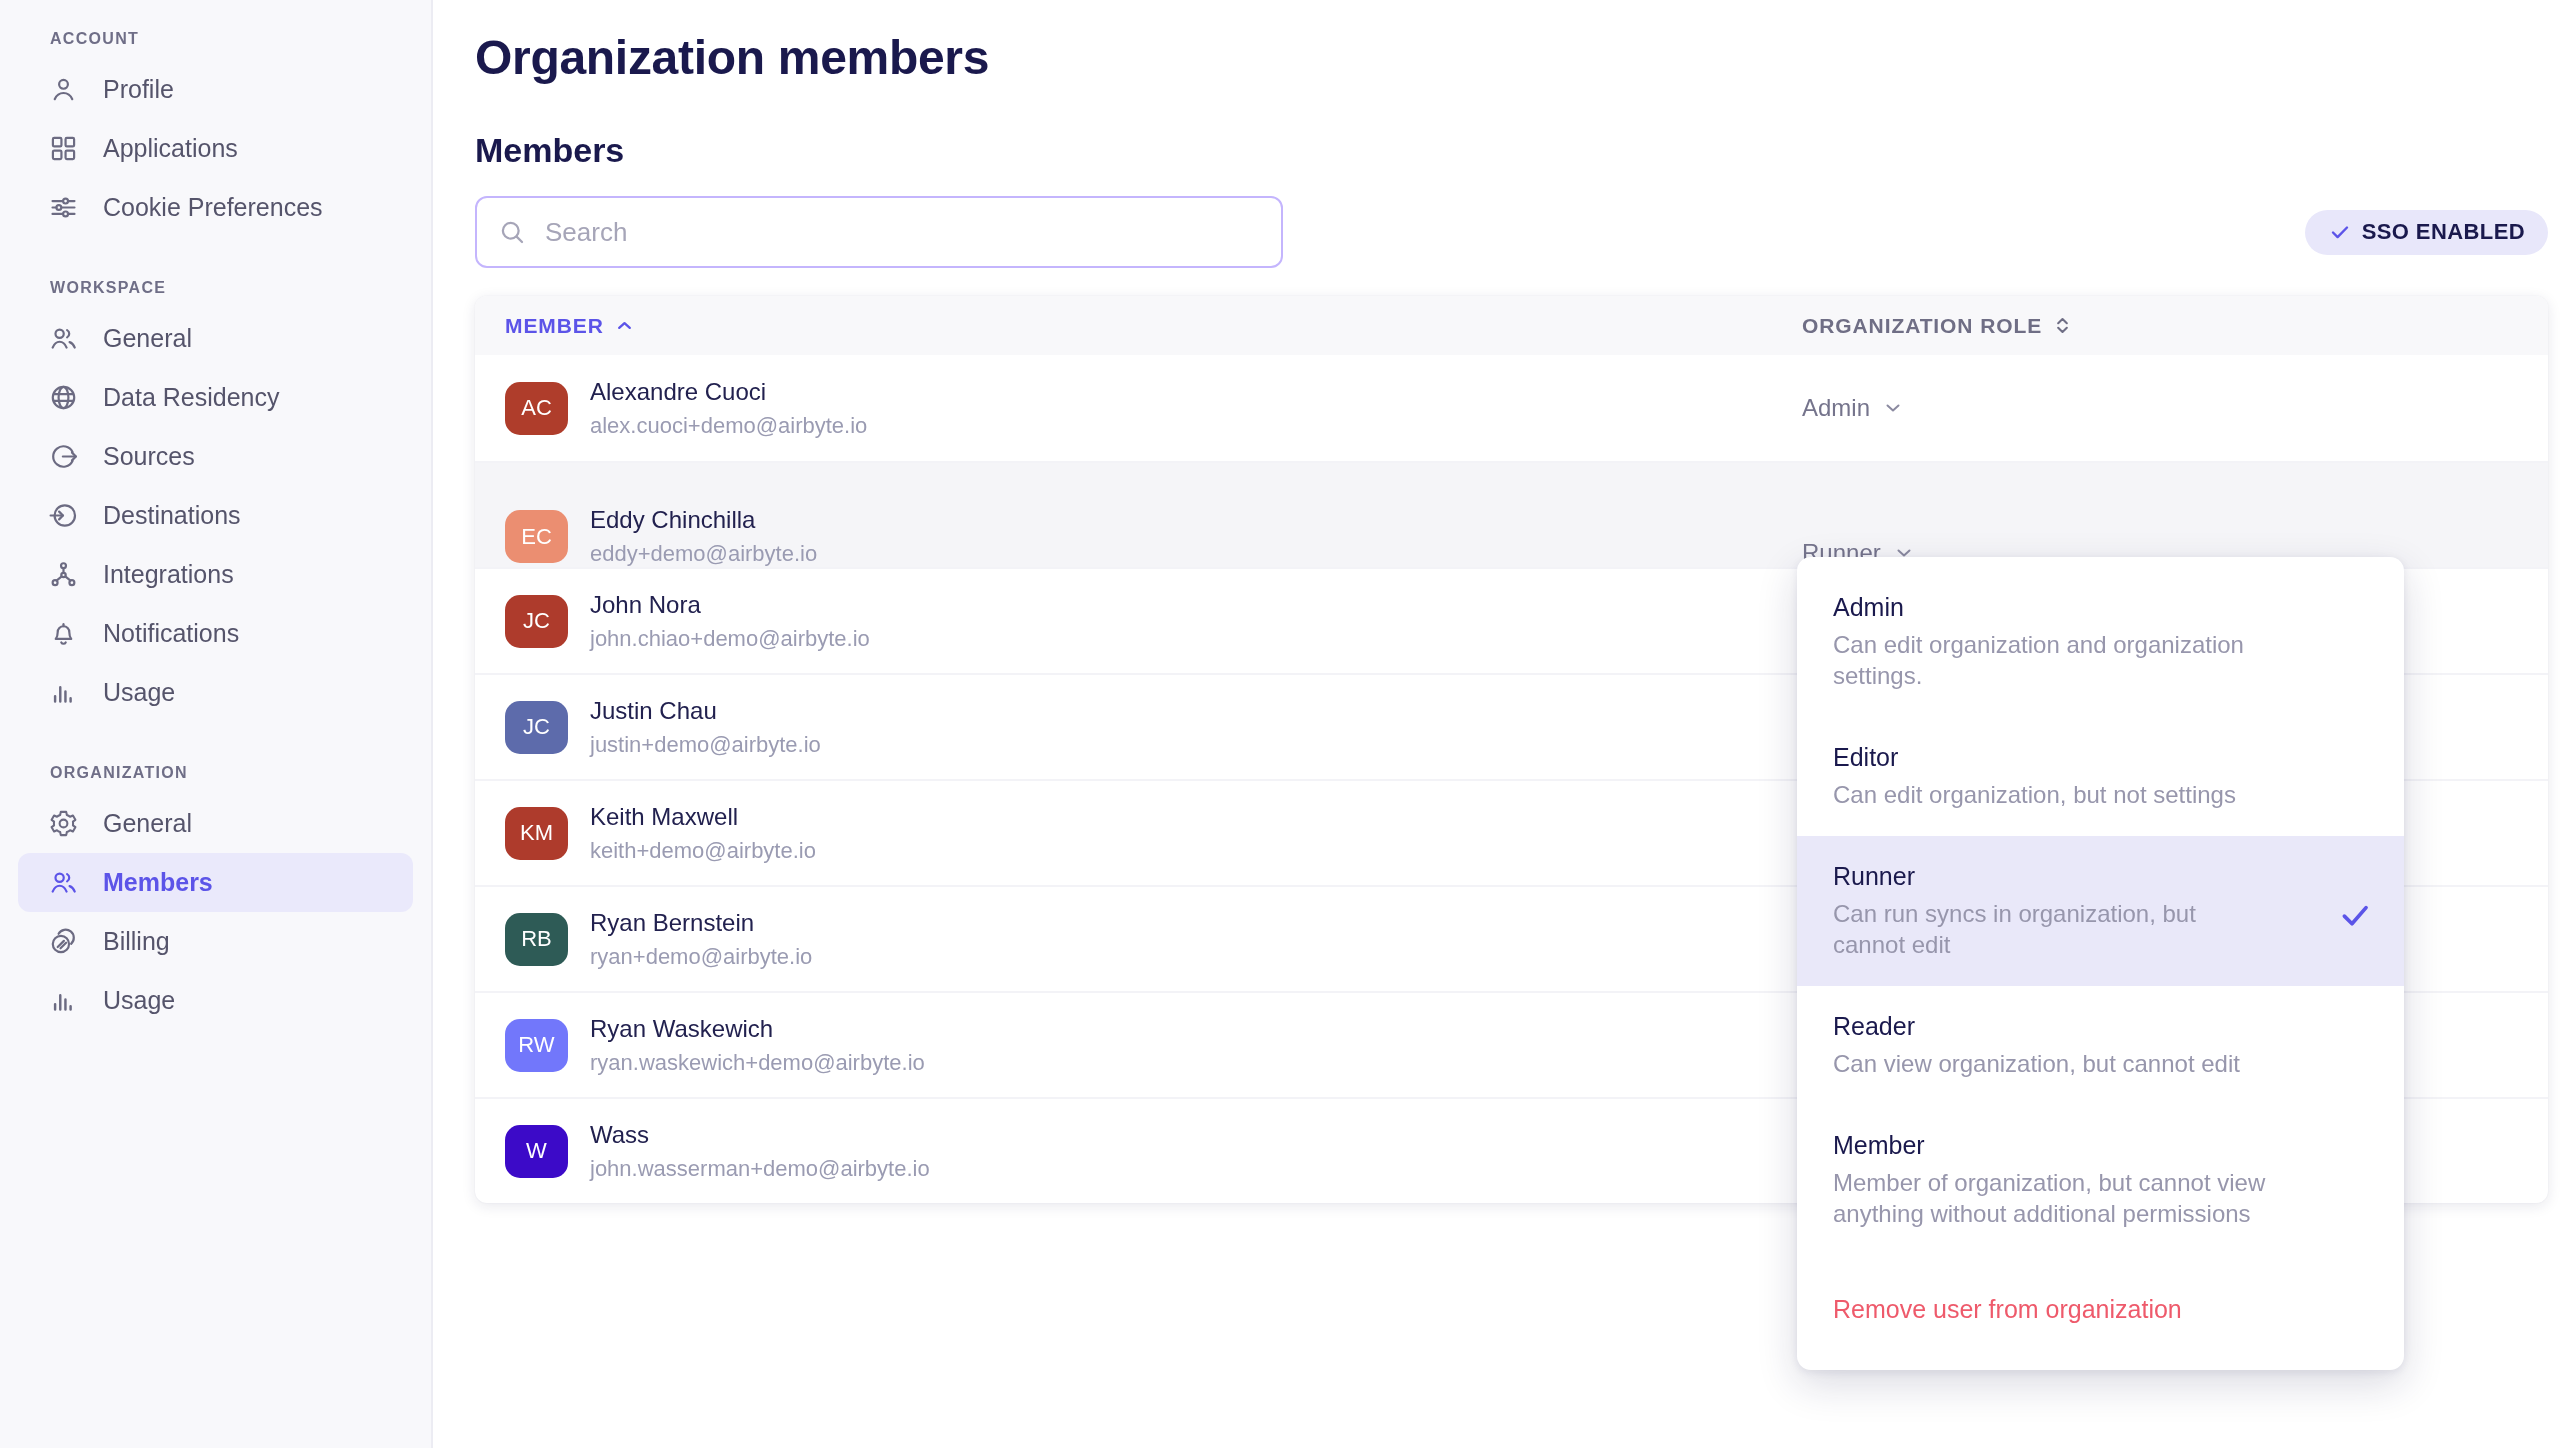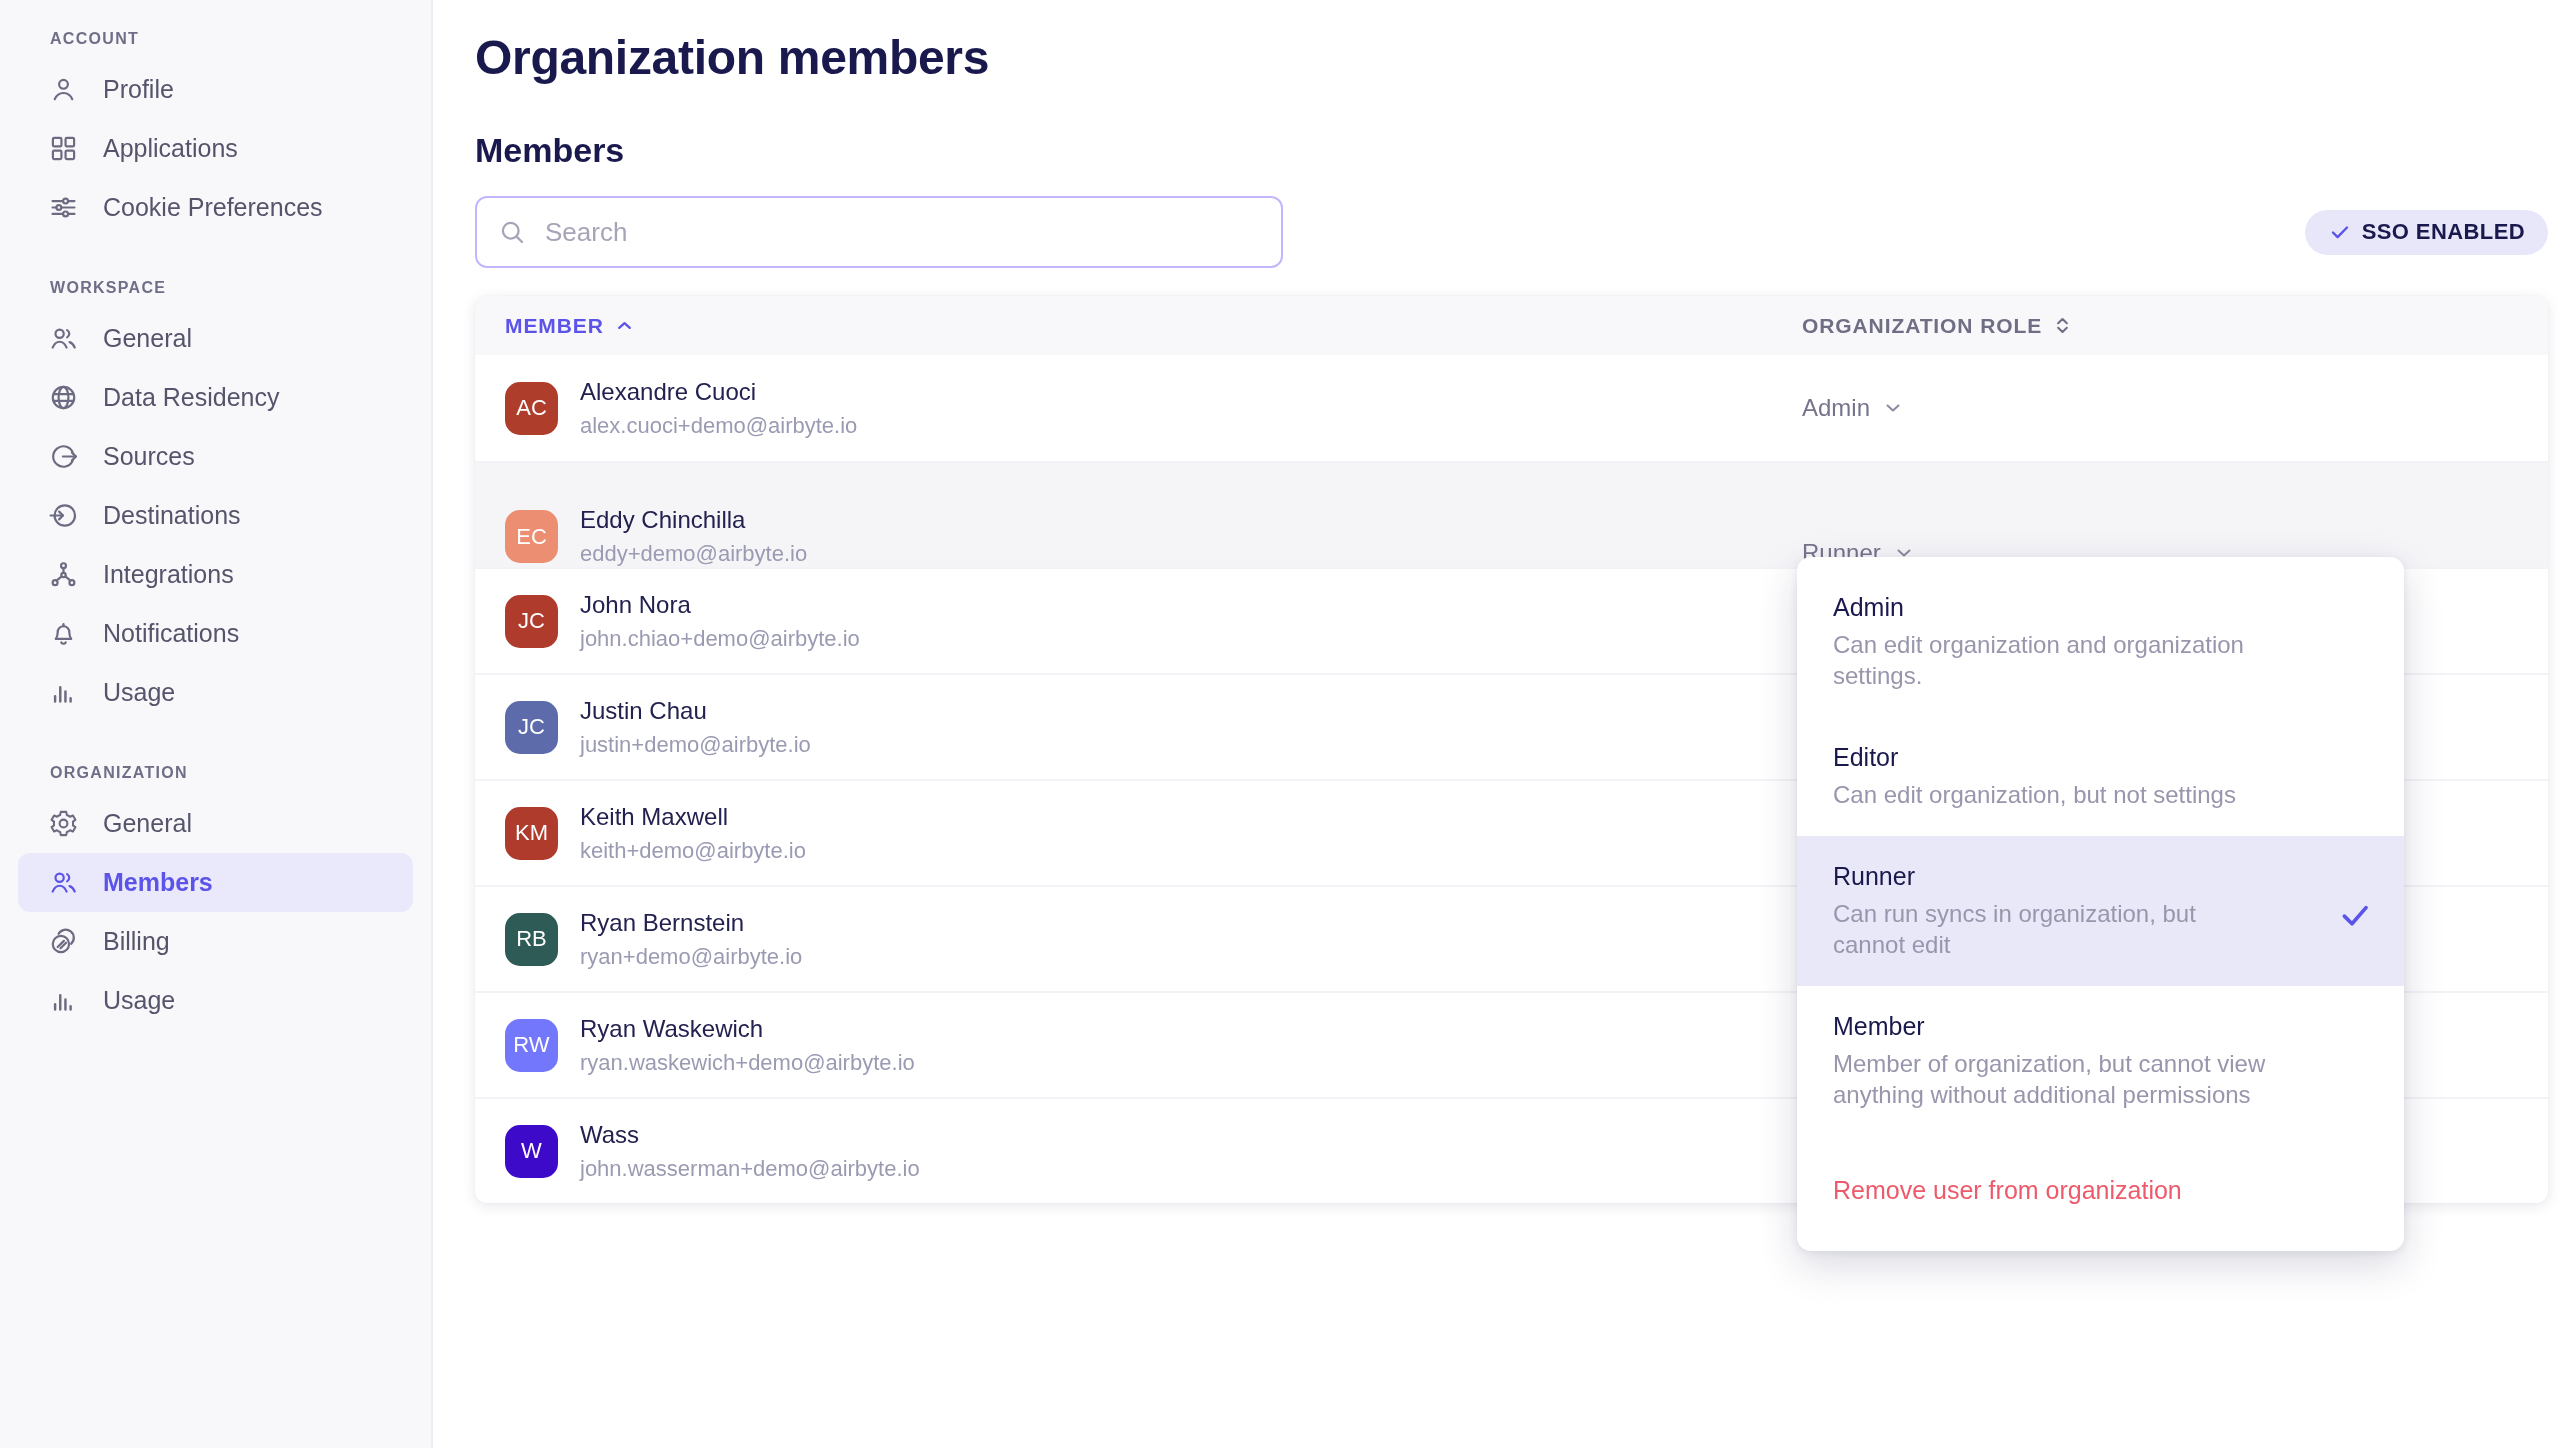--- a/index.html
+++ b/index.html
@@ -66,21 +66,21 @@
   .th { display:flex; align-items:center; gap:9px; font-size:21px; font-weight:700; letter-spacing:0.9px; cursor:pointer; }
   .th-member { width:1327px; padding-left:30px; color:#5C54E8; }
   .th-role { color:#6F6E85; }
   .th .t-ico { width:23px; height:23px; }
 
   .row { display:flex; align-items:center; height:106px; }
   .row + .row { border-top:2px solid #F3F3F7; }
   .row.hl { background:#F5F5F8;align-items:flex-end; }
   .cell-member { width:1327px; display:flex; align-items:center; gap:22px; padding-left:30px; }
   .avatar {
-    width:53px; height:53px; border-radius:15px; flex:none;
+    width:63px; height:53px; border-radius:15px; flex:none;
     display:flex; align-items:center; justify-content:center;
     color:#fff; font-size:22px; font-weight:500;
   }
   .m-name { font-size:24px; color:#22214F; margin-bottom:7px; }
   .m-email { font-size:22px; color:#9A9BB2; }
   .cell-role { display:flex; align-items:center; gap:11px; font-size:24px; color:#75748C; cursor:pointer; }
   .cell-role .r-ico { width:24px; height:24px; color:#8B8AA0; }
 
   
   .dropdown {
@@ -440,20 +440,25 @@
           <div class="dd-title">Runner</div>
           <div class="dd-desc">Can run syncs in organization, but
 cannot edit</div>
           <span class="dd-check">
             <svg viewBox="0 0 24 24" fill="none" stroke="currentColor" stroke-width="2.6" stroke-linecap="round" stroke-linejoin="round">
               <path d="M4.5 12.8l5.4 5.4L19.8 6.8"></path>
             </svg>
           </span>
         </div>
 
+        <div class="dd-item">
+          <div class="dd-title">Reader</div>
+          <div class="dd-desc">Can view organization, but cannot edit</div>
+
+        </div>
 
         <div class="dd-item">
           <div class="dd-title">Member</div>
           <div class="dd-desc">Member of organization, but cannot view
 anything without additional permissions</div>
 
         </div>
 
       <div class="dd-remove">Remove user from organization</div>
     </div>

